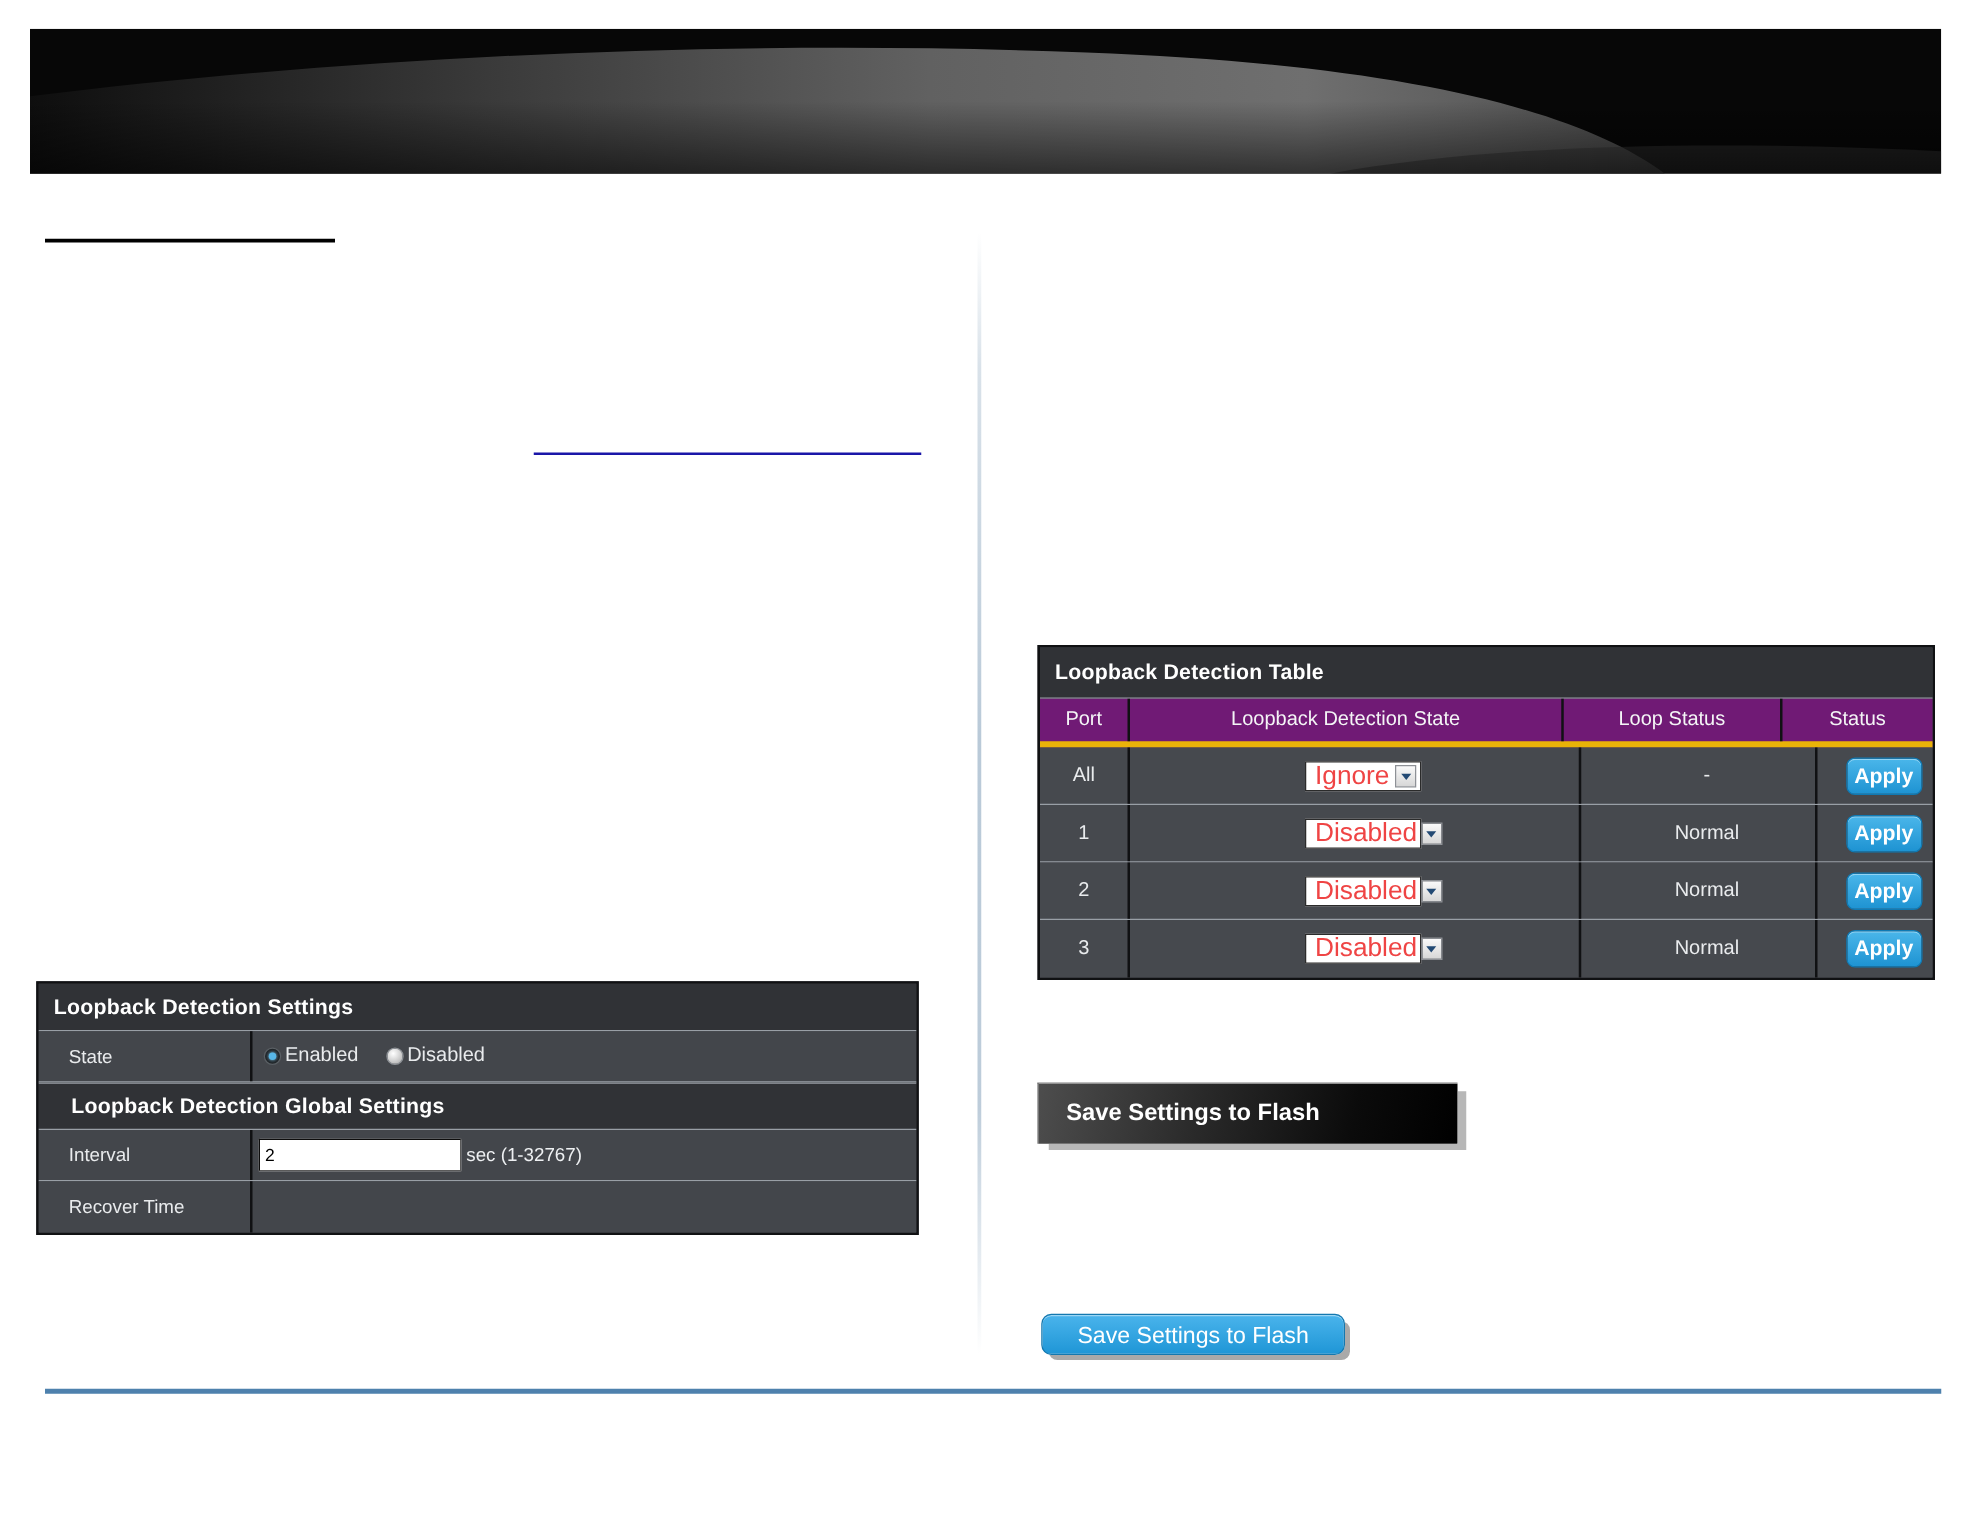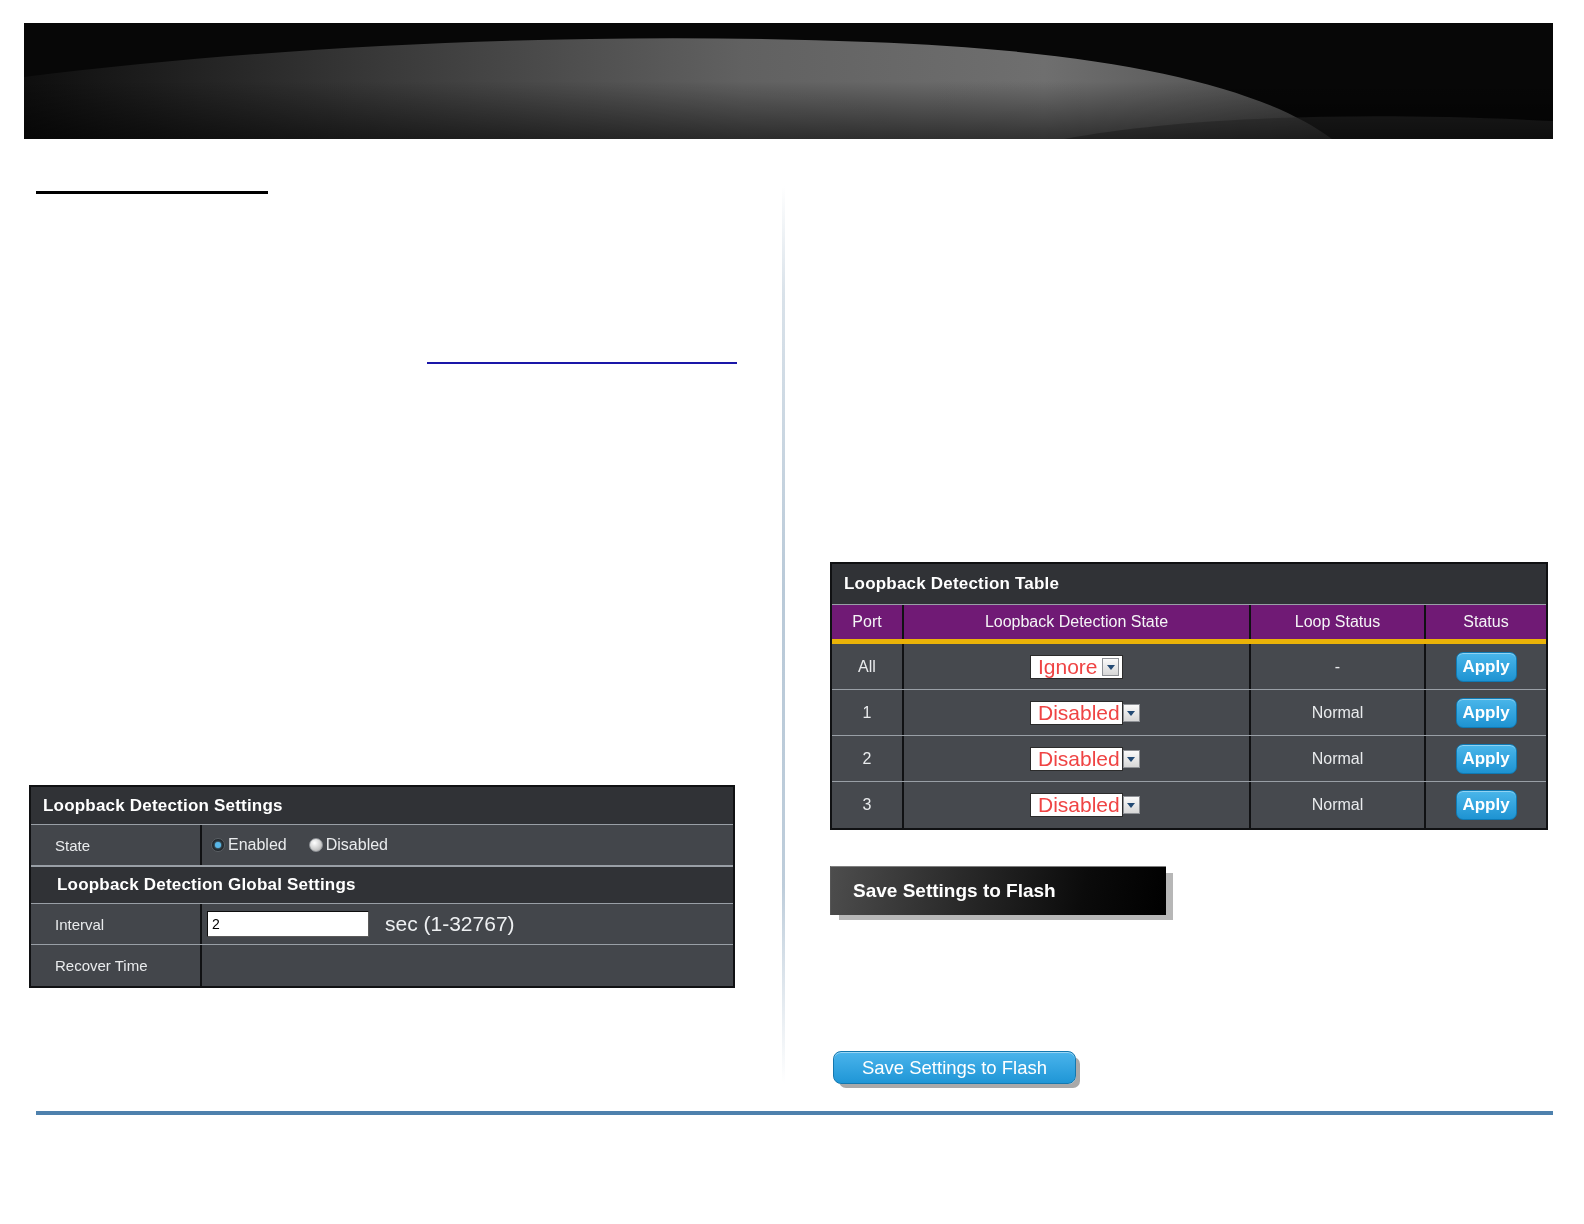--- a/index.html
+++ b/index.html
@@ -40,28 +40,28 @@
   .radio.on{background:#1e2124;border:1px solid #5a5f64;}
   .radio.on::after{content:"";position:absolute;left:3px;top:3px;width:6px;height:6px;
          border-radius:50%;background:#57b7e8;box-shadow:0 0 3px #86d2f7;}
   .radio.off{background:radial-gradient(circle at 38% 32%,#ffffff,#cfcfcf 55%,#a3a3a3);
          border:1px solid #8d9196;}
   .radio-label{margin-right:18px;font-size:16px;}
 
   .text-input{width:162px;height:26px;background:#fff;border:1px solid #0d0d0d;
         border-right-color:#5a5a5a;border-bottom-color:#5a5a5a;font-size:14px;color:#000;
         padding:0 4px;font-family:"Liberation Sans",sans-serif;box-sizing:border-box;}
-  .hint{margin-left:16px;font-size:21px;color:#eef0f2;}
-
-  
-  .port-table{left:830px;top:562px;width:718px;}
+  .hint{margin-left:4px;font-size:15px;color:#eef0f2;}
+
+  
+  .port-table{left:830px;top:516px;width:718px;}
   .port-table .dk-title{height:41px;}
   .pt-header{display:flex;height:34px;background:#701a75;border-bottom:5px solid #eab308;}
   .pt-header .cell{justify-content:center;font-size:16px;color:#f4f5f6;}
-  .port-table .row{height:46px;background:#46494e;}
+  .port-table .row{height:46px;background:#46494e;gap:14px;}
   .c-port{width:72px;border-right:2px solid #101113;justify-content:center;font-size:16px;}
   .c-state{width:347px;border-right:2px solid #101113;justify-content:center;}
   .c-loop{width:175px;border-right:2px solid #101113;justify-content:center;font-size:16px;}
   .c-action{flex:1;justify-content:center;}
 
   .fake-select{display:flex;align-items:center;width:93px;height:24px;background:#fff;
         border:1px solid #2b2b2b;padding:0 3px 0 7px;box-sizing:border-box;cursor:default;}
   .fs-text{flex:1;font-size:21px;color:#ef4444;white-space:nowrap;}
   .fs-arrow{width:17px;height:18px;margin-left:3px;flex:0 0 auto;
         background:linear-gradient(#fafafa,#d7d7d7);border:1px solid #8e9196;

